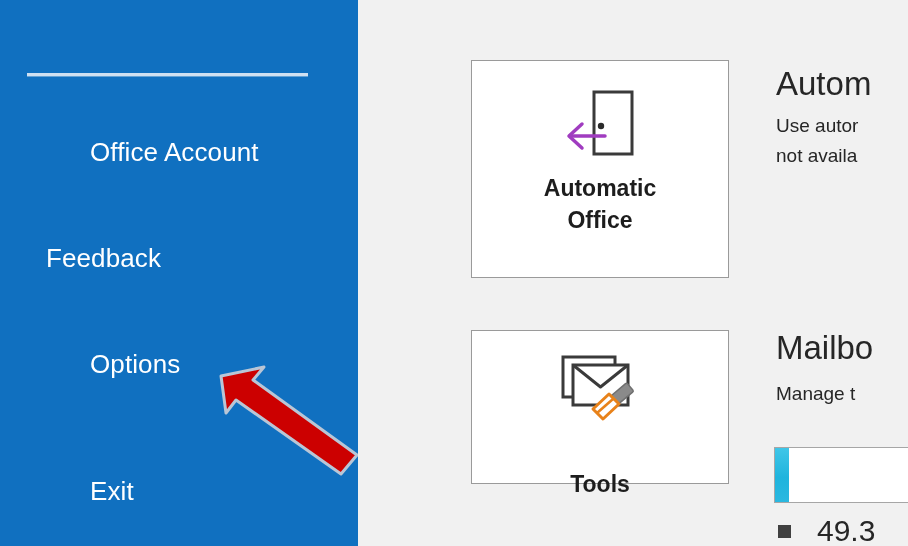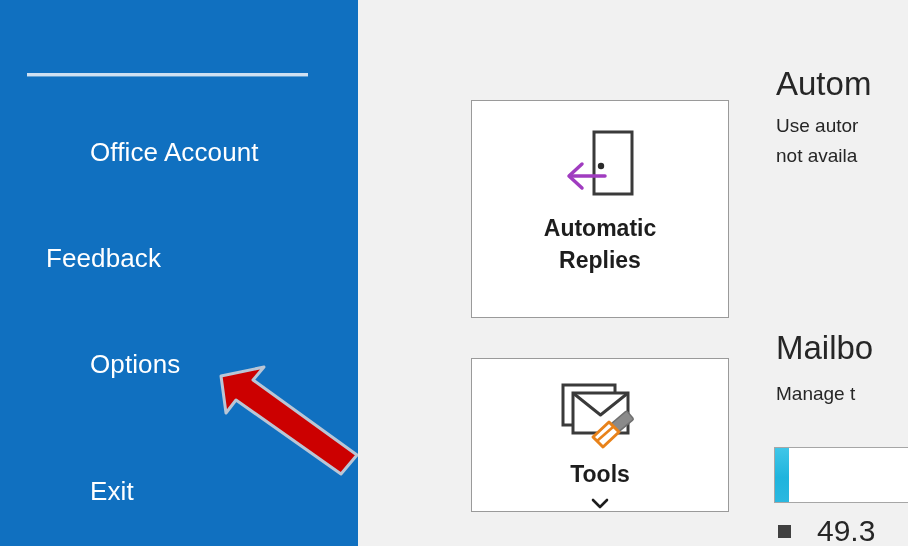--- a/index.html
+++ b/index.html
@@ -88,29 +88,29 @@
     position: absolute;
     left: 113px;       
     width: 258px;
     background: #ffffff;
     border: 1px solid #9a9a9a;
     box-sizing: border-box;
     display: flex;
     flex-direction: column;
     align-items: center;
     justify-content: flex-start;
-    margin-top: 40px;
   }
   .tile-automatic-replies {
     top: 60px;
     height: 218px;
   }
   .tile-tools {
-    top: 318px;
+    top: 330px;
     height: 154px;
+    gap: 38px;
   }
   .tile-icon {
     margin-top: 22px;
     height: 86px;
     display: flex;
     align-items: center;
     justify-content: center;
   }
   .tile-label {
     font-size: 23px;
@@ -234,21 +234,21 @@
           <circle cx="40" cy="40" r="3.2" fill="#2b2b2b"></circle>
 
           <g stroke="#a03cc0" stroke-width="3.5" fill="none" stroke-linecap="round" stroke-linejoin="round">
             <line x1="9" y1="50" x2="44" y2="50"></line>
             <polyline points="21,38 8,50 21,62"></polyline>
           </g>
         </svg>
       </div>
       <div class="tile-label">
         <div>Automatic</div>
-        <div>Replies</div>
+        <div>Office</div>
       </div>
     </div>
 
     <div class="tile tile-tools">
       <div class="tile-icon">
         <svg width="86" height="74" viewBox="0 0 86 74">
 
           <rect x="6" y="4" width="52" height="40" fill="#ffffff" stroke="#3a3a3a" stroke-width="3"></rect>
 
           <rect x="16" y="12" width="55" height="40" fill="#ffffff" stroke="#3a3a3a" stroke-width="3"></rect>

